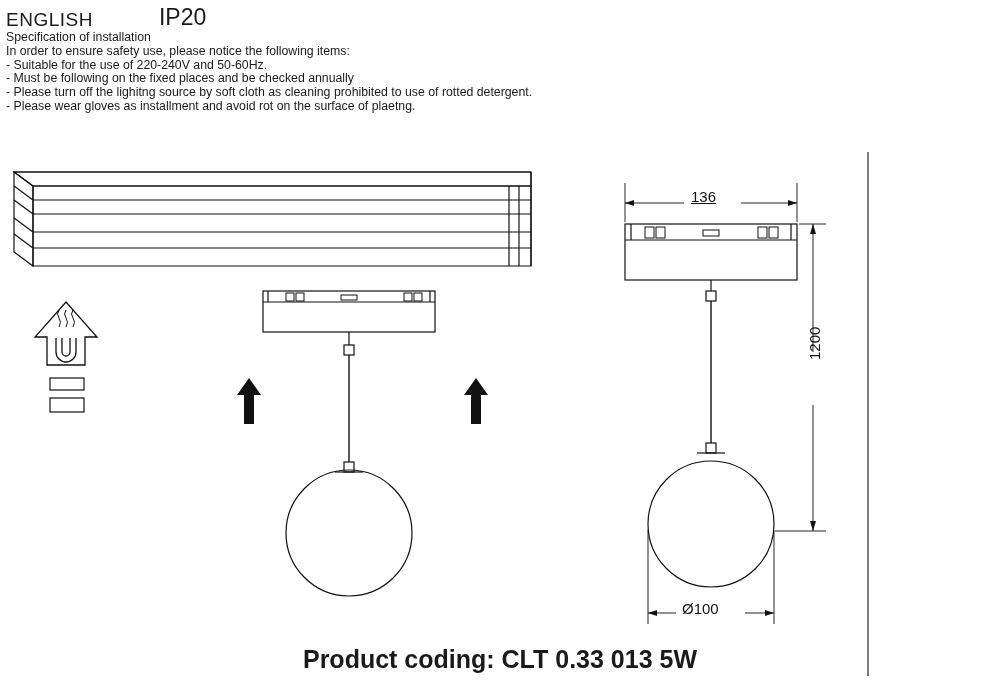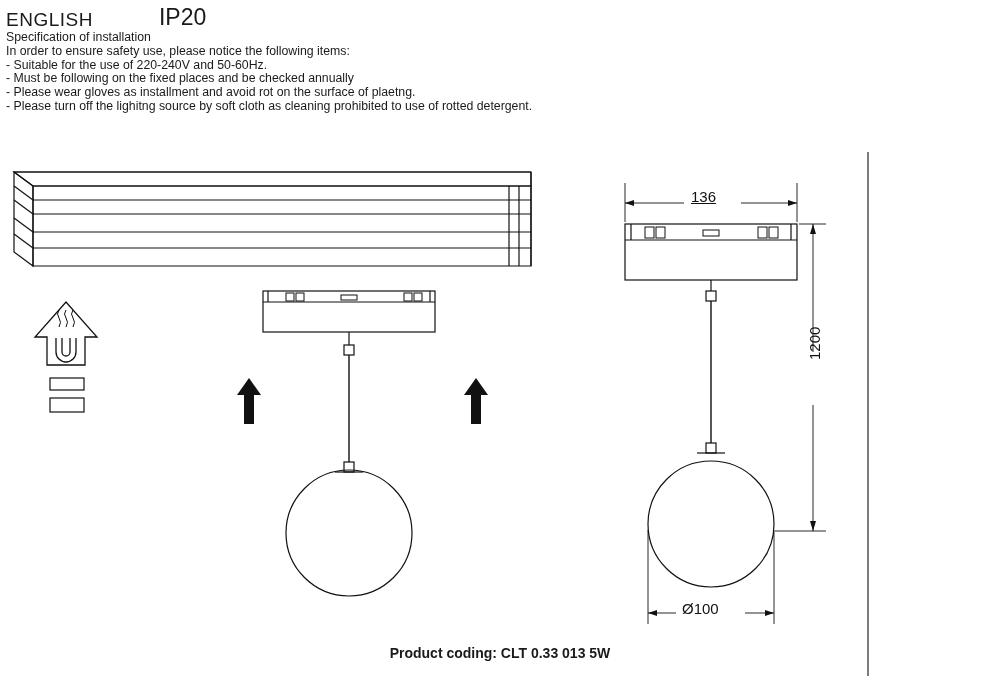--- a/index.html
+++ b/index.html
@@ -50,21 +50,21 @@
   }
   .spec div { height: 13.8px; }
 
   
   .footer {
     position: absolute;
     left: 0;
     top: 645px;
     width: 1000px;
     text-align: center;
-    font-size: 14px;
+    font-size: 25px;
     font-weight: bold;
   }
 
   
   .draw {
     position: absolute;
     left: 0; top: 0;
     width: 1000px;
     height: 690px;
     pointer-events: none;
@@ -91,22 +91,22 @@
   <div class="hdr">
     <span class="hdr-lang">ENGLISH</span>
     <span class="hdr-ip">IP20</span>
   </div>
 
   <div class="spec">
     <div>Specification of installation</div>
     <div>In order to ensure safety use, please notice the following items:</div>
     <div>- Suitable for the use of 220-240V and 50-60Hz.</div>
     <div>- Must be following on the fixed places and be checked annually</div>
+    <div>- Please turn off the lighitng source by soft cloth as cleaning prohibited to use of rotted detergent.</div>
     <div>- Please wear gloves as installment and avoid rot on the surface of plaetng.</div>
-    <div>- Please turn off the lighitng source by soft cloth as cleaning prohibited to use of rotted detergent.</div>
   </div>
 
   <svg class="draw" width="1000" height="690" viewBox="0 0 1000 690">
 
     <g fill="none" stroke="#111111" stroke-width="1.2">
 
       <g>
 
         <path d="M14,172 L33,186 L531,186 L531,172 Z"></path>
         <path d="M14,172 L531,172"></path>

